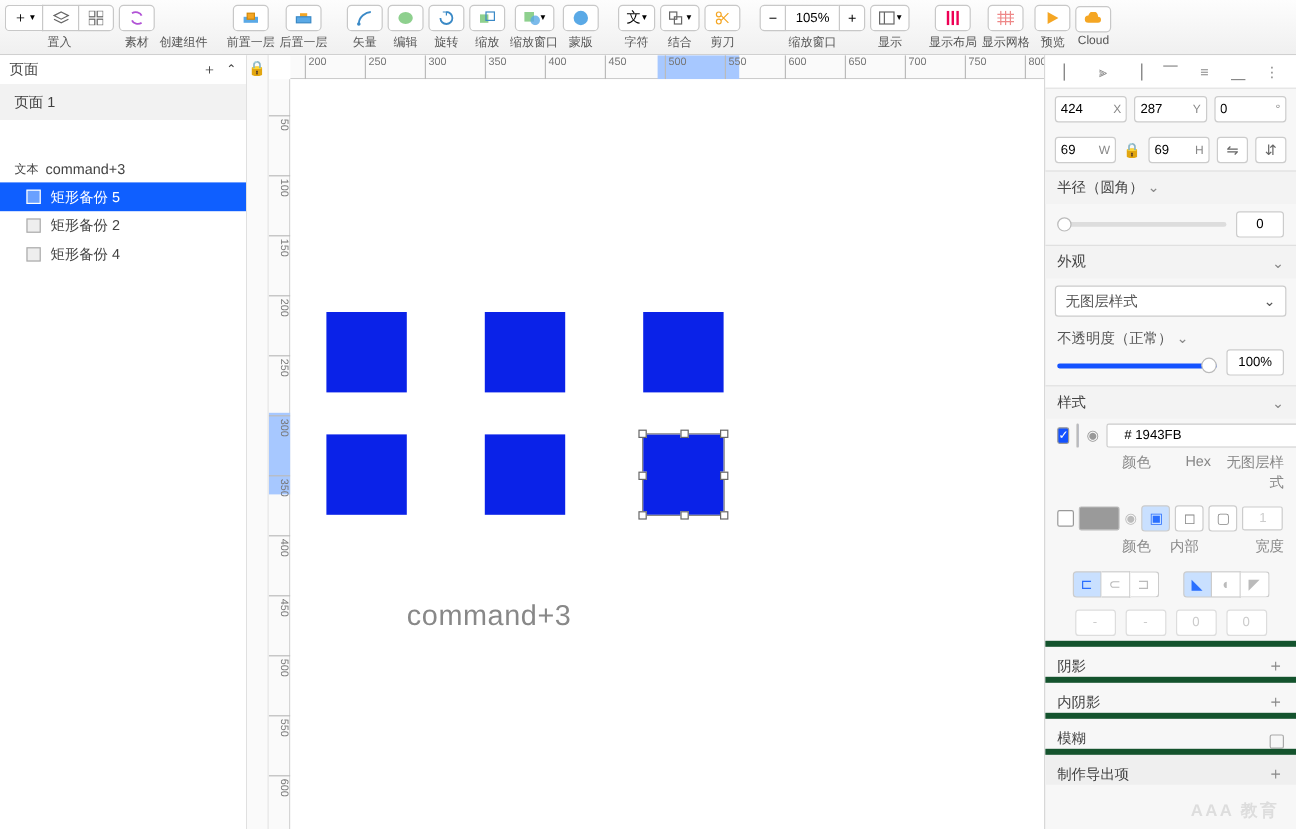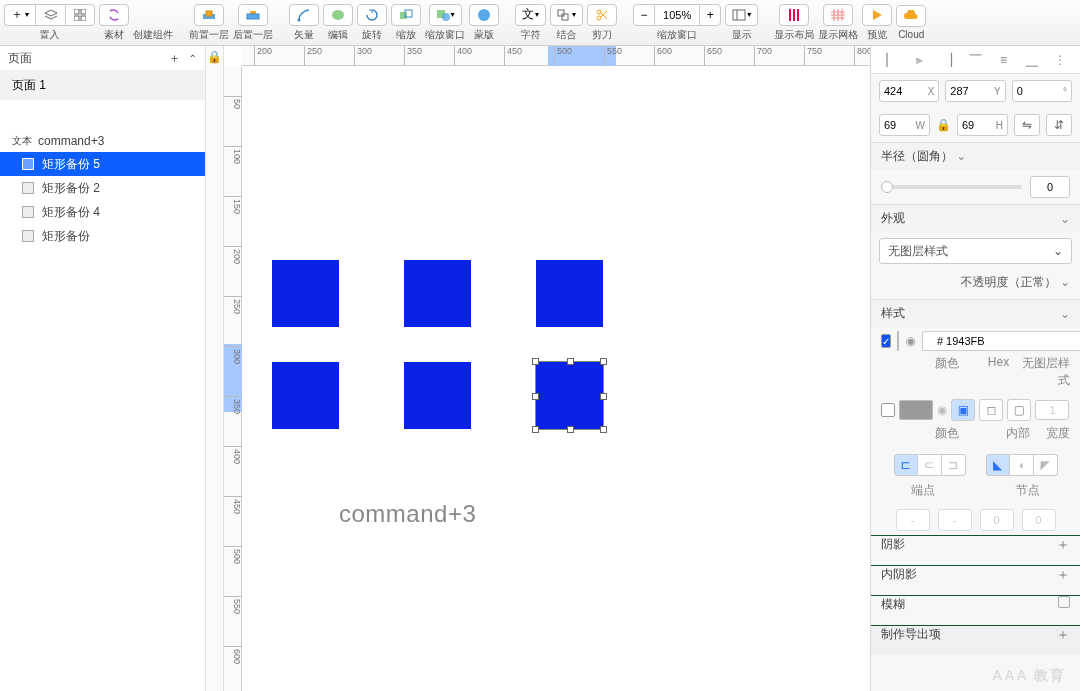--- a/index.html
+++ b/index.html
@@ -19,21 +19,21 @@
 .zoom-val { height:22px; background:#fff;border-top:1px solid #c8c8c8;border-bottom:1px solid #c8c8c8;padding:0 8px;display:flex;align-items:center;font-size:11px;}
 .tspacer { flex: 0 0 8px; }
 
 
 .main { flex: 1; display: flex; min-height: 0; }
 
 
 .left-panel { width: 206px; border-right: 1px solid #e0e0e0; display: flex; flex-direction: column; background:#fff;}
 .pages-hdr { height: 24px; display: flex; align-items: center; padding: 0 8px; gap: 8px; color:#444;}
 .pages-hdr .spacer { flex:1; }
-.page-row { height: 30px; background:#f2f2f2; display:flex;align-items:center;padding:0 12px;color:#000000;}
+.page-row { height: 30px; background:#f2f2f2; display:flex;align-items:center;padding:0 12px;color:#404040;}
 .layer-list { margin-top: 30px; }
 .layer-hdr { display:flex;align-items:center;padding:4px 12px;color:#444;gap:6px;}
 .layer-row { height: 24px; display:flex;align-items:center;padding:0 12px 0 22px;gap:8px;color:#444;cursor:pointer;}
 .layer-row.selected { background:#0f5fff;color:#fff;}
 .layer-icon { width:12px;height:12px;border:1px solid #aaa;background:#eee;}
 .layer-row.selected .layer-icon { border-color:#fff;background:#6aa0ff;}
 
 
 .canvas-wrap { flex:1; display:flex; min-width:0; }
 .lock-col { width:18px;border-right:1px solid #e0e0e0;background:#fafafa;display:flex;justify-content:center;padding-top:4px;}
@@ -82,21 +82,21 @@
 .cap-row { display:flex;gap:20px;justify-content:center;padding:6px 0;}
 .cap-group { display:flex;gap:0;}
 .cap-btn { width:24px;height:22px;border:1px solid #ccc;background:#fff;display:flex;align-items:center;justify-content:center;color:#bbb;}
 .cap-btn.active { background:#c9e0ff;color:#2a6fff;}
 .cap-btn:first-child {border-radius:3px 0 0 3px;}
 .cap-btn:last-child {border-radius:0 3px 3px 0;border-left:none;}
 .cap-btn:not(:first-child){border-left:none;}
 .cap-labels { display:flex;justify-content:space-around;font-size:9px;color:#888;padding-bottom:6px;}
 .dash-row { display:flex;gap:8px;justify-content:center;padding:4px 0;}
 .dash-field { width:34px;height:22px;border:1px solid #ddd;border-radius:3px;background:#fff;display:flex;align-items:center;justify-content:center;color:#ccc;font-size:11px;}
-.collapse-row { height:30px;display:flex;align-items:flex-start;justify-content:space-between;padding:0 10px;border-top:1px solid #14532d;color:#444;}
+.collapse-row { height:30px;display:flex;align-items:flex-end;justify-content:space-between;padding:0 10px;border-top:5px solid #14532d;color:#444;}
 .plus { color:#888;font-size:14px;}
 .watermark { position:absolute;right:14px;bottom:6px;color:#ddd;font-size:14px;font-weight:bold;letter-spacing:2px;pointer-events:none;}
 
 svg { display:block; }
 </style>
 </head>
 <body>
 
 <div class="toolbar">
   <div class="tgroup">
@@ -344,24 +344,20 @@
             <span class="layer-icon"></span>
             <span>矩形备份 5</span>
           </div>
           <div class="layer-row">
             <span class="layer-icon"></span>
             <span>矩形备份 2</span>
           </div>
           <div class="layer-row">
             <span class="layer-icon"></span>
             <span>矩形备份 4</span>
-          </div>
-          <div class="layer-row">
-            <span class="layer-icon"></span>
-            <span>矩形备份</span>
           </div>
         </div>
     </div>
   </div>
 
   <div class="canvas-wrap">
     <div class="lock-col">
         <span style="color:#999">🔒</span>
       </div>
     <div class="canvas-area">
@@ -470,22 +466,28 @@
     </div>
     <div class="section-hdr">
         <span>外观</span>
         <span class="chev">⌄</span>
       </div>
     <div class="style-sel">
         <span>无图层样式</span>
         <span>⌄</span>
       </div>
     <div class="opacity-row">
-      <div style="display:flex;justify-content:flex-end;align-items:center">
+      <div style="display:flex;justify-content:flex-start;align-items:center">
         <span style="color:#555"><span>不透明度（正常）</span> <span style="color:#888">⌄</span></span>
+      </div>
+      <div style="display:flex;align-items:center;gap:8px">
+        <div class="opacity-bar" style="flex:1">
+            <div class="thumb"></div>
+          </div>
+        <input class="small-input" style="width: 48px;" value="100%">
       </div>
     </div>
     <div class="section-hdr">
         <span>样式</span>
         <span class="chev">⌄</span>
       </div>
     <div class="fill-row">
       <div class="checkbox">✓</div>
       <div class="swatch" style="background:#1943FB"></div>
       <span style="color:#999">◉</span>
@@ -503,39 +505,35 @@
       <div class="swatch" style="background:#9a9a9a"></div>
       <span style="color:#bbb">◉</span>
       <div class="border-btn active">▣</div>
       <div class="border-btn">◻</div>
       <div class="border-btn">▢</div>
       <input class="pct-input" style="width: 34px; color: rgb(204, 204, 204);" value="1">
     </div>
     <div class="sub-labels">
         <span style="width:54px"></span>
         <span style="width:40px">颜色</span>
-        <span style="flex:1;text-align:right">内部</span>
+        <span style="flex:1;text-align:left">内部</span>
         <span style="width:40px;text-align:right">宽度</span>
       </div>
     <div class="cap-row">
       <div class="cap-group">
         <div class="cap-btn active">⊏</div>
         <div class="cap-btn">⊂</div>
         <div class="cap-btn">⊐</div>
       </div>
       <div class="cap-group">
         <div class="cap-btn active">◣</div>
         <div class="cap-btn">◖</div>
         <div class="cap-btn">◤</div>
       </div>
     </div>
-    <div class="cap-labels">
-        <span>端点</span>
-        <span>节点</span>
-      </div>
     <div class="dash-row">
       <div class="dash-field">-</div>
       <div class="dash-field">-</div>
       <div class="dash-field">0</div>
       <div class="dash-field">0</div>
     </div>
     <div class="collapse-row">
         <span>阴影</span>
         <span class="plus">＋</span>
       </div>

